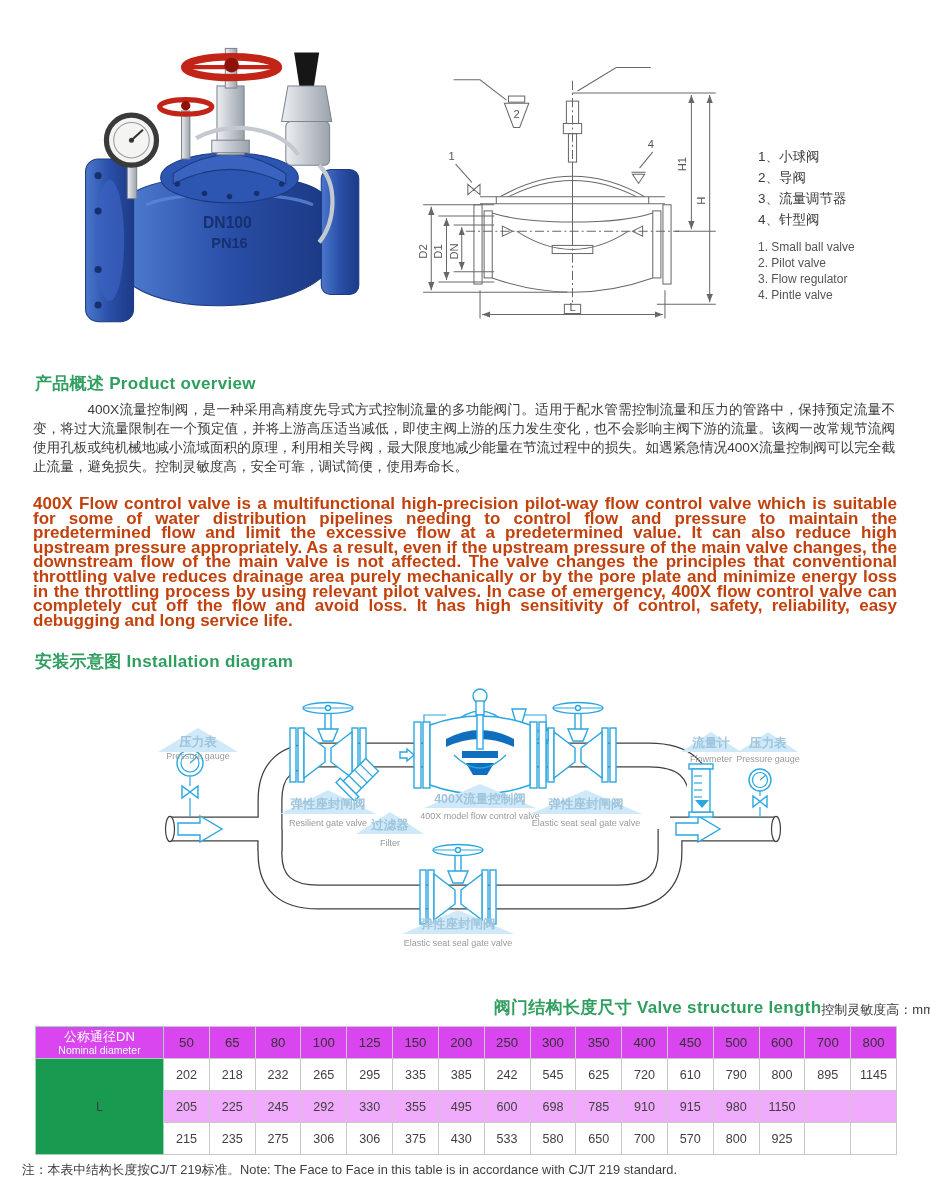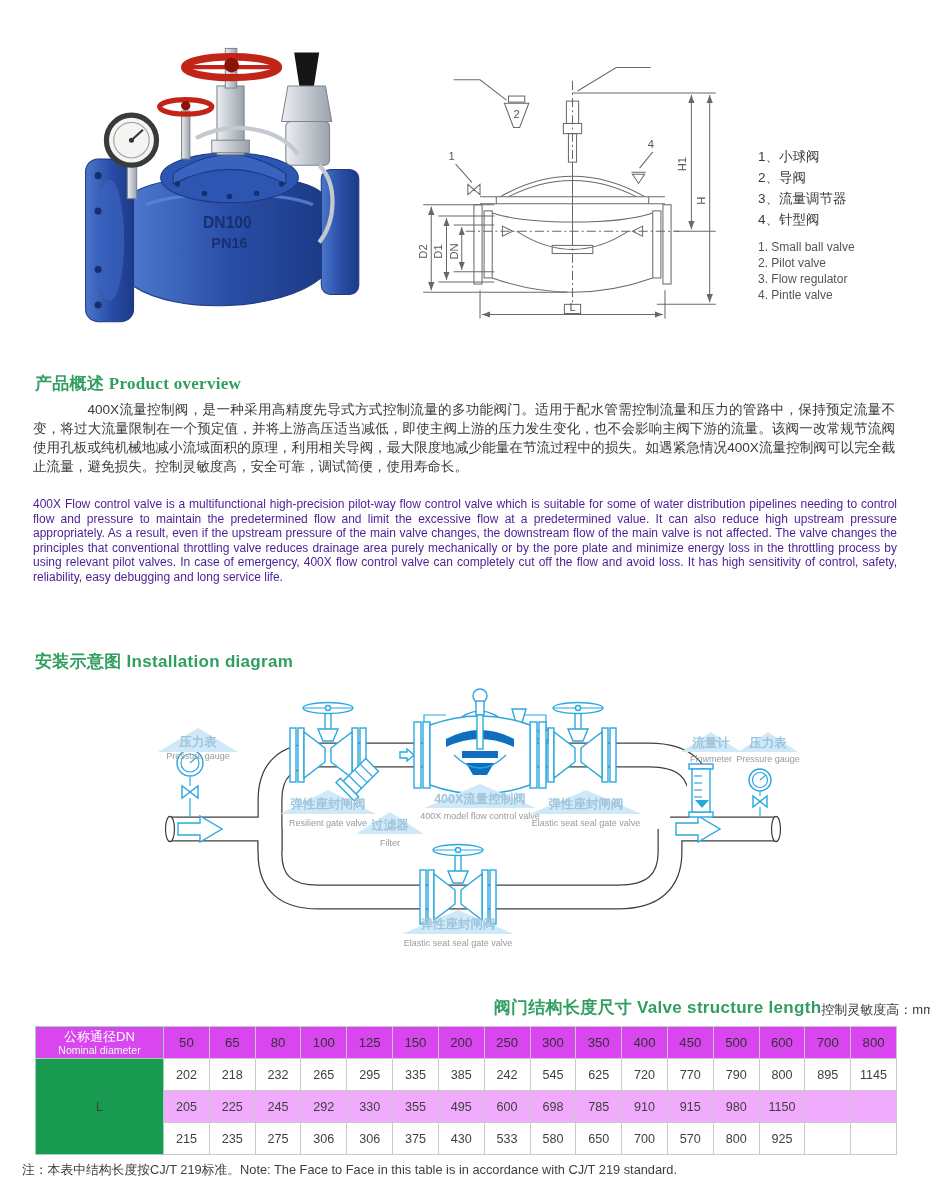--- a/index.html
+++ b/index.html
@@ -1,21 +1,21 @@
 <!DOCTYPE html>
 <html><head>
 <meta charset="utf-8">
 <style>
   html,body{margin:0;padding:0;background:#fff;}
   #page{position:relative;width:930px;height:1192px;margin:0 auto;background:#fff;overflow:hidden;
         font-family:"Liberation Sans",sans-serif;color:#333;}
   .abs{position:absolute;}
   .sec-title{color:#2f9e5f;font-size:17px;font-weight:bold;letter-spacing:.3px;}
   .cn-para{width:862px;font-size:13.6px;line-height:19px;color:#3a3a3a;text-align:justify;text-indent:4em;}
-  .en-para{width:864px;font-size:12px;line-height:14.6px;color:#4c1d95;text-align:justify;}
+  .en-para{width:864px;font-size:17px;line-height:14.6px;color:#c2410c;text-align:justify;font-weight:bold;}
   .legend{width:175px;font-size:13.5px;color:#3c3c3c;}
   .legend .cn div{line-height:21px;}
   .legend .en{margin-top:9px;font-size:12px;color:#555;}
   .legend .en div{line-height:16px;}
   .unit-row{width:862px;display:flex;justify-content:flex-end;align-items:flex-end;margin-left:37px;}
   .unit{font-size:13px;color:#3c3c3c;}
   table.dim{border-collapse:collapse;width:862px;table-layout:fixed;}
   table.dim th,table.dim td{border:1px solid #c9c9c9;text-align:center;vertical-align:middle;
        height:31px;font-weight:normal;font-size:12.6px;color:#3f3f3f;padding:0;}
   table.dim col.c0{width:128px;}
@@ -211,21 +211,21 @@
       <div>4、针型阀</div>
     </div>
     <div class="en">
       <div>1. Small ball valve</div>
       <div>2. Pilot valve</div>
       <div>3. Flow regulator</div>
       <div>4. Pintle valve</div>
     </div>
   </div>
 
-  <div class="abs sec-title" style="left:35px;top:372px;font-family:Liberation Serif, serif;">产品概述 Product overview</div>
+  <div class="abs sec-title" style="left:35px;top:372px;">产品概述 Product overview</div>
   <div class="abs cn-para" style="left:33px;top:400px;">400X流量控制阀，是一种采用高精度先导式方式控制流量的多功能阀门。适用于配水管需控制流量和压力的管路中，保持预定流量不变，将过大流量限制在一个预定值，并将上游高压适当减低，即使主阀上游的压力发生变化，也不会影响主阀下游的流量。该阀一改常规节流阀使用孔板或纯机械地减小流域面积的原理，利用相关导阀，最大限度地减少能量在节流过程中的损失。如遇紧急情况400X流量控制阀可以完全截止流量，避免损失。控制灵敏度高，安全可靠，调试简便，使用寿命长。</div>
   <div class="abs en-para" style="left:33px;top:497px;">400X Flow control valve is a multifunctional high-precision pilot-way flow control valve which is suitable for some of water distribution pipelines needing to control flow and pressure to maintain the predetermined flow and limit the excessive flow at a predetermined value. It can also reduce high upstream pressure appropriately. As a result, even if the upstream pressure of the main valve changes, the downstream flow of the main valve is not affected. The valve changes the principles that conventional throttling valve reduces drainage area purely mechanically or by the pore plate and minimize energy loss in the throttling process by using relevant pilot valves. In case of emergency, 400X flow control valve can completely cut off the flow and avoid loss. It has high sensitivity of control, safety, reliability, easy debugging and long service life.</div>
 
   <div class="abs sec-title" style="left:35px;top:650px;">安装示意图 Installation diagram</div>
 
   <svg class="abs" style="left:30px;top:688px;" width="870" height="285" viewBox="0 0 870 285">
     <defs>
       <path id="pp1" d="M138 141 H240"></path>
       <path id="pp2" d="M240 163 V112 Q240 67 288 67 H619"></path>
       <path id="pp3" d="M619 67 Q671 67 671 112 V141"></path>
@@ -414,21 +414,21 @@
           <td>218</td>
           <td>232</td>
           <td>265</td>
           <td>295</td>
           <td>335</td>
           <td>385</td>
           <td>242</td>
           <td>545</td>
           <td>625</td>
           <td>720</td>
-          <td>770</td>
+          <td>610</td>
           <td>790</td>
           <td>800</td>
           <td>895</td>
           <td>1145</td>
         </tr>
         <tr class="shade">
           <td>205</td>
           <td>225</td>
           <td>245</td>
           <td>292</td>

